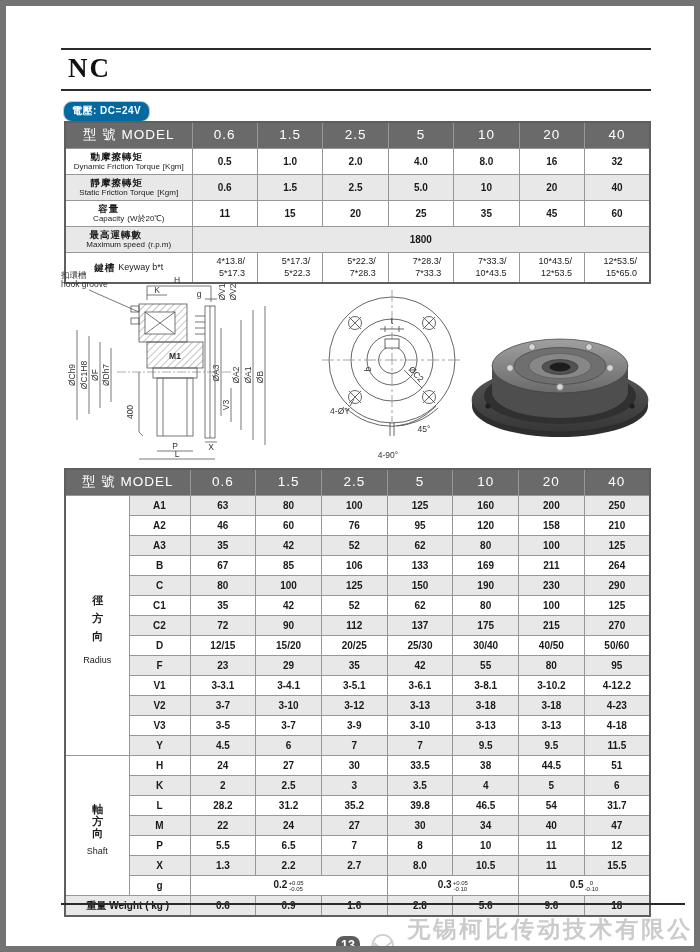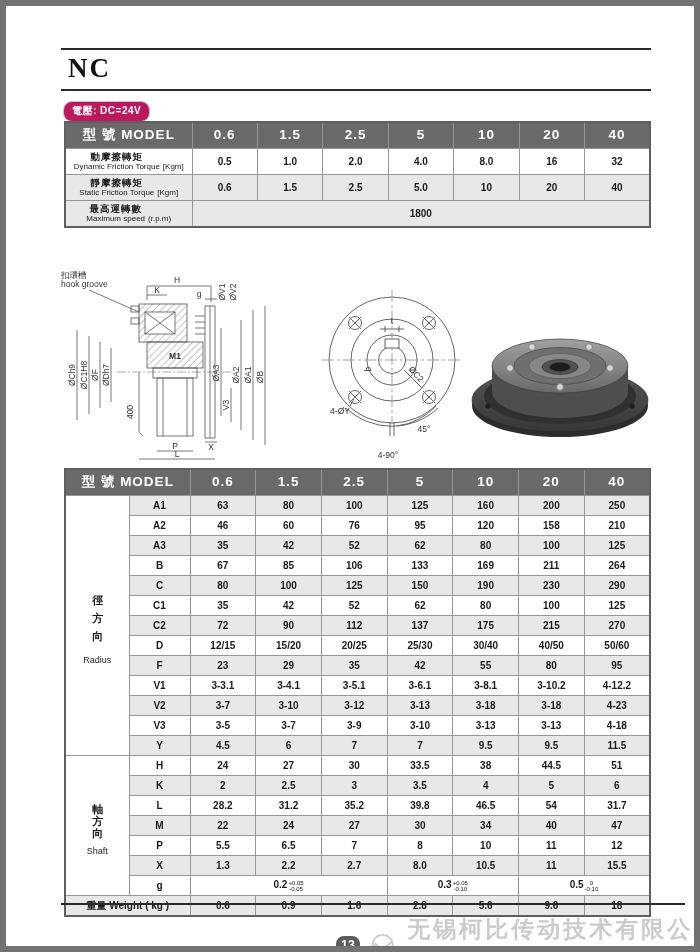--- a/index.html
+++ b/index.html
@@ -5,29 +5,29 @@
   html,body{margin:0;padding:0;background:#ffffff;}
   .page{position:relative;width:700px;height:952px;background:#fff;overflow:hidden;
         font-family:"Liberation Sans",sans-serif;color:#1a1a1a;border:6px solid #737373;box-sizing:border-box;}
   .rule{position:absolute;background:#2b2b2b;height:2px;}
   .rule.top{left:55px;width:590px;top:42px;}
   .rule.under-title{left:55px;width:590px;top:83px;}
   .rule.bottom{left:55px;width:624px;top:897px;}
   .title{position:absolute;left:62px;top:47px;display:flex;align-items:baseline;gap:18px;}
   .title .code{font-family:"Liberation Serif",serif;font-weight:bold;font-size:27px;letter-spacing:2px;color:#111;}
   .title .zh{font-weight:bold;font-size:21px;letter-spacing:1px;color:#111;}
-  .badge{position:absolute;left:57px;top:95px;background:#be185d;color:#fff;font-size:10px;font-weight:bold;
+  .badge{position:absolute;left:57px;top:95px;background:#0369a1;color:#fff;font-size:10px;font-weight:bold;
          padding:2px 8px 3px 8px;border-radius:9px;border:1px solid #c6c6c6;letter-spacing:0.5px;}
   table{border-collapse:collapse;table-layout:fixed;background:#fff;}
   .spec,.dims{position:absolute;left:58px;width:587px;border:2px solid #5f5f5f;}
   .spec{top:115px;}
   .dims{top:462px;}
   td{border:1px solid #979797;text-align:center;vertical-align:middle;font-size:10px;font-weight:bold;
      padding:0;line-height:1.2;overflow:hidden;}
-  tr.head td{background:#6a6a6a;color:#fff;font-size:13.5px;font-weight:bold;height:25px;letter-spacing:1px;}
+  tr.head td{background:#6a6a6a;color:#fff;font-size:13.5px;font-weight:normal;height:25px;letter-spacing:1px;}
   tr.s td{background:#e8e8e8;}
   tr.head td{background:#6a6a6a !important;}
   .spec td{height:23px;}
   .spec tr.keyrow td{height:27px;}
   .dims td{height:19px;font-size:10px;}
   .speclabel{padding:1px 2px;}
   .lblflex{display:flex;align-items:flex-end;justify-content:center;gap:3px;}
   .lz{font-size:9.5px;font-weight:bold;letter-spacing:1px;}
   .le{font-size:8px;font-weight:normal;letter-spacing:0;}
   .unit{font-size:8px;font-weight:normal;white-space:nowrap;}
@@ -114,32 +114,72 @@
           </div>
         </td>
       <td>0.6</td>
           <td>1.5</td>
           <td>2.5</td>
           <td>5.0</td>
           <td>10</td>
           <td>20</td>
           <td>40</td>
         </tr>
+      <tr>
+        <td class="speclabel">
+          <div class="lblflex">
+            <div>
+              <div class="lz">容量</div>
+              <div class="le">Capacity</div>
+            </div>
+            <span class="unit">(W於20℃)</span>
+          </div>
+        </td>
+      <td>11</td>
+          <td>15</td>
+          <td>20</td>
+          <td>25</td>
+          <td>35</td>
+          <td>45</td>
+          <td>60</td>
+        </tr>
       <tr class="s">
         <td class="speclabel">
           <div class="lblflex">
             <div>
               <div class="lz">最高運轉數</div>
               <div class="le">Maximum speed</div>
             </div>
             <span class="unit">(r.p.m)</span>
           </div>
         </td>
         <td colspan="7">1800</td>
       </tr>
+      <tr class="keyrow">
+        <td class="speclabel">
+          <div class="lblflex">
+            <span class="lz">鍵槽</span>
+            <span class="inline-en">Keyway b*t</span>
+          </div>
+        </td>
+      <td class="pre">4*13.8/
+5*17.3</td>
+          <td class="pre">5*17.3/
+5*22.3</td>
+          <td class="pre">5*22.3/
+7*28.3</td>
+          <td class="pre">7*28.3/
+7*33.3</td>
+          <td class="pre">7*33.3/
+10*43.5</td>
+          <td class="pre">10*43.5/
+12*53.5</td>
+          <td class="pre">12*53.5/
+15*65.0</td>
+        </tr>
     </tbody>
   </table>
 
   <div class="drawings">
 
     <svg style="left:53px;top:4px;" width="245" height="196" viewBox="0 0 245 196">
       <defs>
         <pattern id="hatch" width="5" height="5" patternTransform="rotate(45)" patternUnits="userSpaceOnUse">
           <line x1="0" y1="0" x2="0" y2="5" stroke="#8a8a8a" stroke-width="1"></line>
         </pattern>

